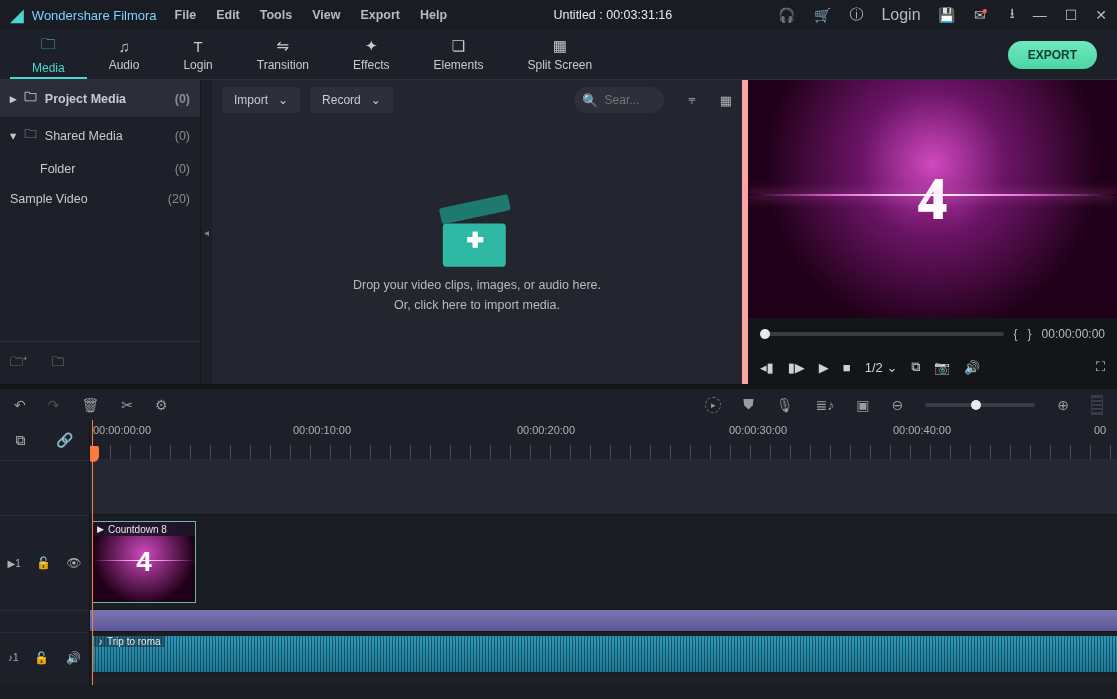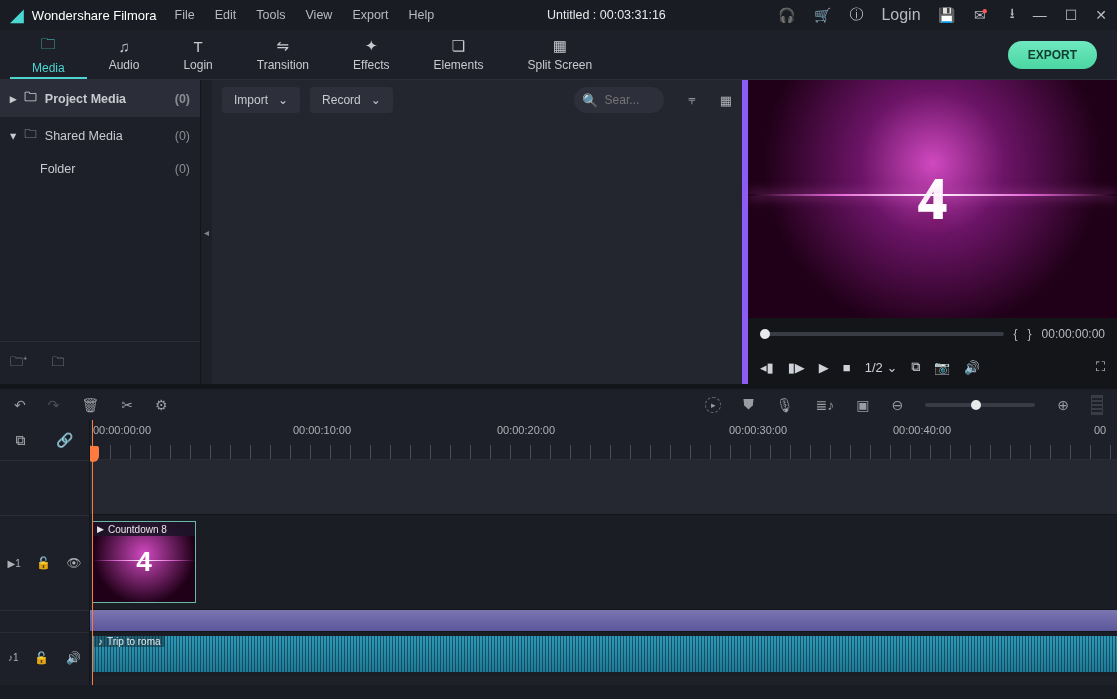--- a/index.html
+++ b/index.html
@@ -2,23 +2,23 @@
 <html><head>
 <meta charset="utf-8">
 <style>
 * { margin: 0; padding: 0; box-sizing: border-box; font-family: -apple-system, Segoe UI, sans-serif; }
 body { width: 1117px; height: 699px; background: #1a1c23; color: #c8cad0; overflow: hidden; font-size: 13px; }
 
 
 .titlebar { height: 30px; background: #1a1c23; display: flex; align-items: center; padding: 0 10px; gap: 18px; }
 .titlebar .logo { display: flex; align-items: center; gap: 8px; }
 .titlebar .logo-mark { color: #4bd6d2; font-size: 18px; }
-.titlebar .app-name { font-weight: 500; color: #ffffff; }
+.titlebar .app-name { font-weight: 500; color: #7dd3fc; }
 .titlebar .menus { display: flex; gap: 20px; color: #b8bac0; font-size: 12.5px; }
-.titlebar .menus span { cursor: pointer; }
+.titlebar .menus span { cursor: pointer; font-weight: bold; }
 .titlebar .center-title { flex: 1; text-align: center; font-size: 12.5px; color: #e8e9eb; }
 .titlebar .right-icons { display: flex; gap: 18px; align-items: center; color: #b8bac0; font-size: 14px; }
 .titlebar .right-icons .cart { color: #ff7a3e; }
 .titlebar .right-icons .hs { color: #4bd6d2; }
 
 
 .tooltabs { height: 50px; background: #1e2029; display: flex; align-items: stretch; padding: 0 10px; border-bottom: 1px solid #2c2e38; }
 .tooltab { display: flex; flex-direction: column; align-items: center; justify-content: center; padding: 0 22px; gap: 3px; cursor: pointer; color: #c8cad0; font-size: 12px; }
 .tooltab.active { color: #4bd6d2; border-bottom: 2px solid #4bd6d2; }
 .tooltab .ic { font-size: 15px; }
@@ -29,21 +29,21 @@
 .sidebar { width: 200px; background: #1e2029; display: flex; flex-direction: column; }
 .sidebar .item { display: flex; align-items: center; padding: 8px 10px; font-size: 12.5px; justify-content: space-between; cursor: pointer; }
 .sidebar .item.sel { background: #2b2d38; font-weight: 600; }
 .sidebar .item .l { display: flex; align-items: center; gap: 8px; }
 .sidebar .item .cnt { color: #8a8c94; }
 .sidebar .grow { flex: 1; }
 .sidebar .bottom { display: flex; gap: 24px; padding: 10px; border-top: 1px solid #2c2e38; color: #9a9ca4; }
 
 .collapse-handle { width: 12px; background: #1e2029; display: flex; align-items: center; justify-content: center; color: #7e808a; border-left: 1px solid #141519; cursor: pointer; font-size: 10px;}
 
-.mediapanel { flex: 1; background: #23252f; display: flex; flex-direction: column; border-right: 6px solid #8b5cf6; }
+.mediapanel { flex: 1; background: #23252f; display: flex; flex-direction: column; border-right: 6px solid #fca5a5; }
 .mediapanel .toprow { height: 40px; display: flex; align-items: center; padding: 0 10px; gap: 10px; }
 .mediapanel .dd { background: #2d2f3a; height: 26px; border-radius: 4px; display: inline-flex; align-items: center; padding: 0 12px; gap: 10px; cursor: pointer; font-size: 12px; }
 .mediapanel .search { background: #2d2f3a; height: 26px; border-radius: 13px; padding: 0 8px; display: flex; align-items: center; gap: 6px; width: 90px; }
 .mediapanel .search input { background: transparent; border: none; color: #bbb; width: 50px; font-size: 12px; outline: none; }
 .mediapanel .iconbtn { color: #aeb0b8; cursor: pointer; }
 .mediapanel .drop { flex: 1; display: flex; flex-direction: column; align-items: center; justify-content: center; color: #b8bac0; gap: 6px; }
 .mediapanel .clapper { width: 90px; height: 80px; position: relative; }
 .clapper svg { display: block; }
 
 .preview { width: 369px; background: #141519; display: flex; flex-direction: column; }
@@ -173,20 +173,26 @@
           <span>🗀</span>
           <span>Shared Media</span>
         </span>
       <span class="cnt">(0)</span>
     </div>
     <div class="item" style="padding-left:40px;">
       <span class="l">
           <span>Folder</span>
         </span>
       <span class="cnt">(0)</span>
+    </div>
+    <div class="item">
+      <span class="l">
+          <span>Sample Video</span>
+        </span>
+      <span class="cnt">(20)</span>
     </div>
     <div class="grow"></div>
     <div class="bottom">
       <span>🗀⁺</span>
       <span>🗀</span>
     </div>
   </div>
 
   <div class="collapse-handle">◂</div>
 
@@ -201,20 +207,32 @@
           <span>⌄</span>
         </div>
       <div style="flex:1"></div>
       <div class="search">
         <span>🔍</span>
         <input placeholder="Sear..." style="">
       </div>
       <span class="iconbtn" style="margin:0 14px;">⫧</span>
       <span class="iconbtn">▦</span>
     </div>
+    <div class="drop">
+      <div class="clapper">
+        <svg viewBox="0 0 100 90">
+          <rect x="12" y="35" width="70" height="48" rx="4" fill="#2fb9a5"></rect>
+          <rect x="8" y="18" width="78" height="18" rx="3" fill="#1e7a6e" transform="rotate(-12 10 20)"></rect>
+          <rect x="39" y="50" width="18" height="6" fill="#fff"></rect>
+            <rect x="45" y="44" width="6" height="18" fill="#fff"></rect>
+        </svg>
+      </div>
+      <div style="font-size:12.5px;">Drop your video clips, images, or audio here.</div>
+      <div style="font-size:12.5px;">Or, click here to import media.</div>
+    </div>
   </div>
 
   <div class="preview">
     <div class="video">
       <div class="spark"></div>
       <div class="big4">4</div>
     </div>
     <div class="scrubrow">
       <div class="scrub">
           <div class="knob"></div>
@@ -275,21 +293,21 @@
       <span style="font-size:10px;">♪<span>1</span></span>
       <span>🔓</span>
       <span>🔊</span>
     </div>
   </div>
   <div class="tl-body">
     <div class="tl-ruler">
       <div class="ticks"></div>
       <span class="tc" style="left:32px">00:00:00:00</span>
       <span class="tc" style="left:232px">00:00:10:00</span>
-      <span class="tc" style="left:436px">00:00:20:00</span>
+      <span class="tc" style="left:456px">00:00:20:00</span>
       <span class="tc" style="left:668px">00:00:30:00</span>
       <span class="tc" style="left:832px">00:00:40:00</span>
       <span class="tc" style="left:1010px">00</span>
     </div>
     <div class="tl-empty"></div>
     <div class="tl-video">
       <div class="clip">
         <div class="spark2"></div>
         <div class="lab">
             <span style="font-size:9px;">▶</span>

